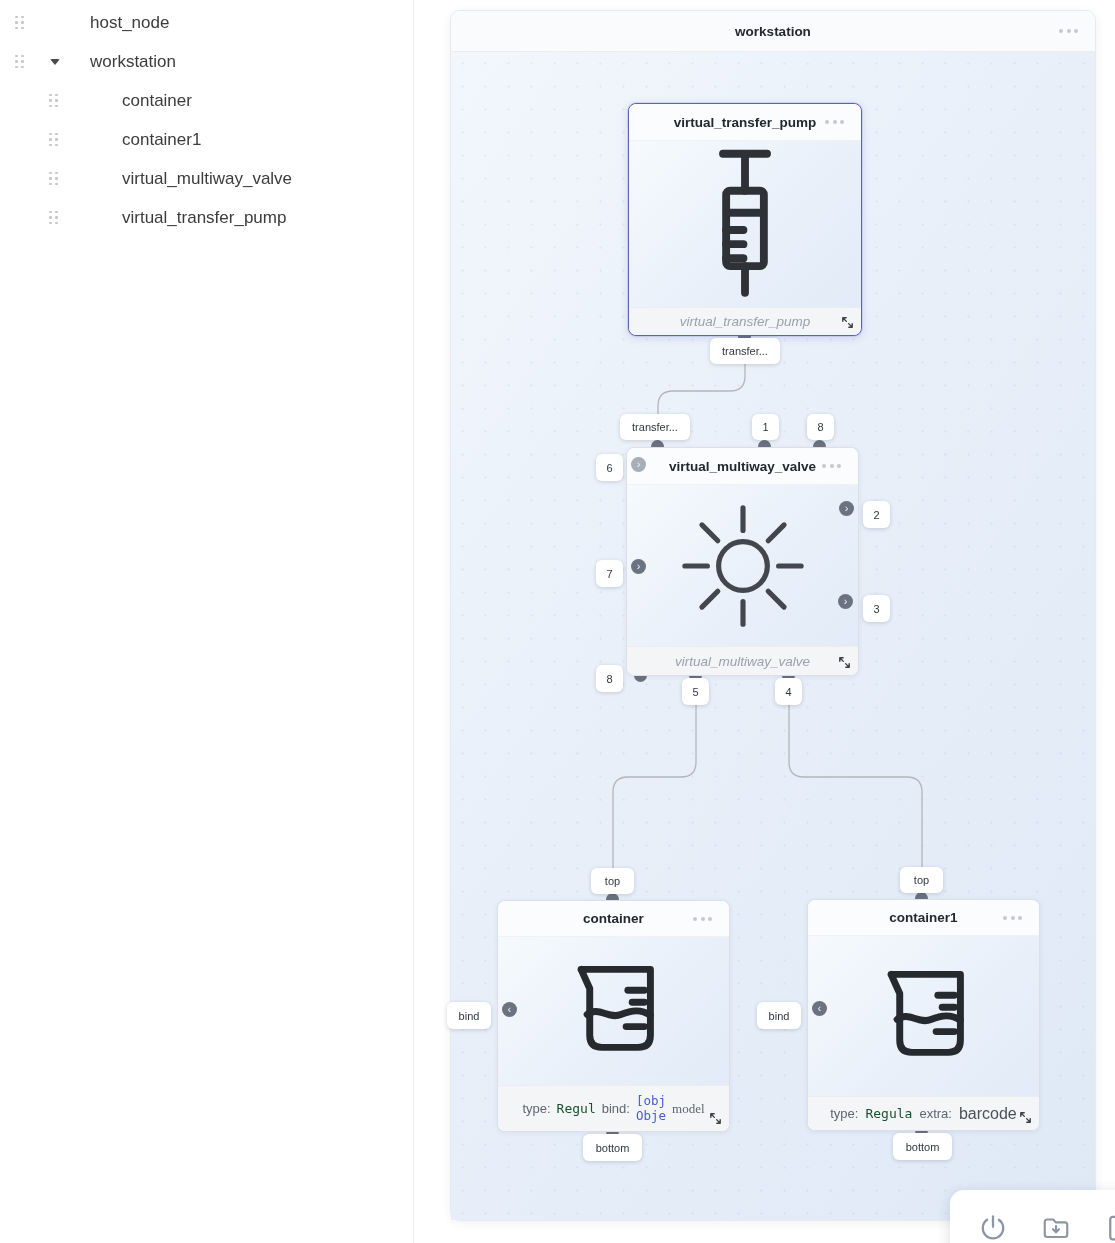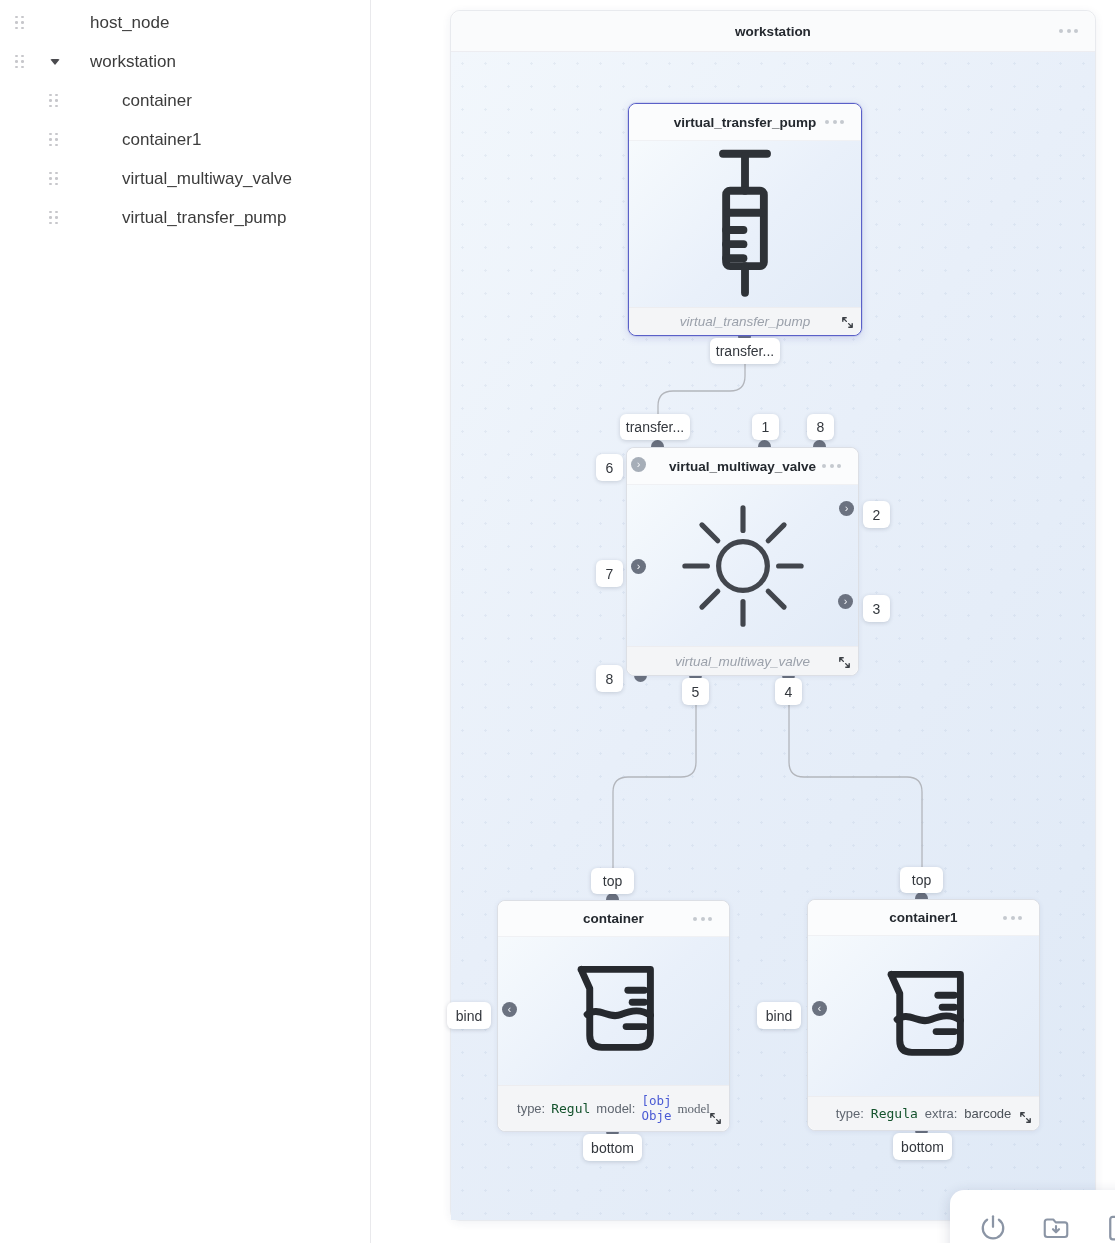--- a/index.html
+++ b/index.html
@@ -1,21 +1,21 @@
 <!DOCTYPE html>
 <html><head>
 <meta charset="utf-8">
 <style>
   * { margin:0; padding:0; box-sizing:border-box; }
   html,body { width:1115px; height:1243px; overflow:hidden; background:#fff;
     font-family:"Liberation Sans", sans-serif; position:relative; }
   .mono { font-family:"DejaVu Sans Mono", monospace; }
 
   
-  .sidebar { position:absolute; left:0; top:0; width:371px; height:1243px;
+  .sidebar { position:absolute; left:0; top:0; width:414px; height:1243px;
     background:#fff; border-right:1px solid #e9e9ec; z-index:6; }
   .tree-row { position:absolute; left:0; width:370px; height:39px; display:flex; align-items:center; }
   .tree-label { font-size:17px; color:#3c3c3c; }
   .drag-handle { position:absolute; width:13px; height:17px; display:grid;
     grid-template-columns:repeat(2,1fr); grid-template-rows:repeat(3,1fr); }
   .drag-handle i { width:2.6px; height:2.6px; border-radius:50%; background:#c7c7cb; margin:auto; }
   .caret-down { position:absolute; left:50px; width:0; height:0;
     border-left:5.5px solid transparent; border-right:5.5px solid transparent;
     border-top:6.5px solid #4a4a4e; border-radius:2px; }
 
@@ -51,34 +51,34 @@
   .node-title { font-weight:bold; font-size:13.5px; color:#24292f; }
   .node-body { flex:1; display:flex; align-items:center; justify-content:center;
     background:linear-gradient(135deg,#f6fafd 0%, #e9f0fa 55%, #e2ebf7 100%); }
   .node-footer { background:#f4f5f7; border-top:1px solid #ededf0; border-radius:0 0 8px 8px;
     position:relative; display:flex; align-items:center; justify-content:center; }
   .node-sub { font-style:italic; font-size:13.5px; color:#9ba1ab; }
   .resize-handle { position:absolute; right:6px; bottom:5px; cursor:nwse-resize; }
 
   .field-label { font-size:13px; color:#5f6670; }
   .field-value { font-size:13px; color:#14532d; }
-  .field-value-plain { font-size:13px; color:#4b5158; }
+  .field-value-plain { font-size:16px; color:#4b5158; }
 
   
   .port-bump { position:absolute; width:13px; height:13px; border-radius:50%;
     background:#6b7280; z-index:1; }
   .port-side { position:absolute; width:15px; height:15px; border-radius:50%;
     background:#6b7280; z-index:3; color:#f2f4f7; font-size:11px; line-height:14px;
     text-align:center; cursor:crosshair; }
   .port-side.light { background:#a6aeb8; }
 
   .port-label { position:absolute; background:#fff; border-radius:6px;
     box-shadow:0 1px 4px rgba(30,40,60,.18); z-index:4;
     display:flex; align-items:center; justify-content:center;
-    font-size:14px; color:#33373d; cursor:default; }
+    font-size:11px; color:#33373d; cursor:default; }
 
   
   .float-toolbar { position:absolute; left:950px; top:1190px; width:210px; height:75px;
     background:#fff; border-radius:14px; box-shadow:0 3px 14px rgba(30,45,80,.16);
     z-index:5; display:flex; align-items:center; padding-left:28px; gap:33px; }
   .tool-btn { width:30px; height:30px; cursor:pointer; }
 </style>
 </head>
 <body>
 
@@ -270,21 +270,21 @@
         <path d="M29,64 C42,54 54,70 68,64 S92,58 102,65"></path>
         <path d="M76,36 H95"></path>
         <path d="M81,50 H95"></path>
         <path d="M74,78 H95"></path>
       </g>
     </svg>
   </div>
   <div class="node-footer" style="height:46px;gap:6px;">
     <span class="field-label">type:</span>
     <span class="field-value mono" style="max-width:42px;overflow:hidden;white-space:nowrap;">Regul</span>
-    <span class="field-label">model:</span>
+    <span class="field-label">bind:</span>
     <span class="mono" style="font-size:12.5px;color:#4a5ad4;line-height:1.15;text-align:left;">
       <span>[obj</span><br><span>Obje</span>
     </span>
     <span class="field-label" style="max-width:40px;overflow:hidden;white-space:nowrap;font-family:Liberation Serif, serif;">model</span>
     <svg class="resize-handle" width="15" height="15" viewBox="0 0 16 16">
       <g fill="none" stroke="#3c4046" stroke-width="1.5" stroke-linecap="round">
         <path d="M3,3 L6.8,6.8 M13,13 L9.2,9.2 M3,3 h3.6 M3,3 v3.6 M13,13 h-3.6 M13,13 v-3.6"></path>
       </g>
     </svg>
   </div>

